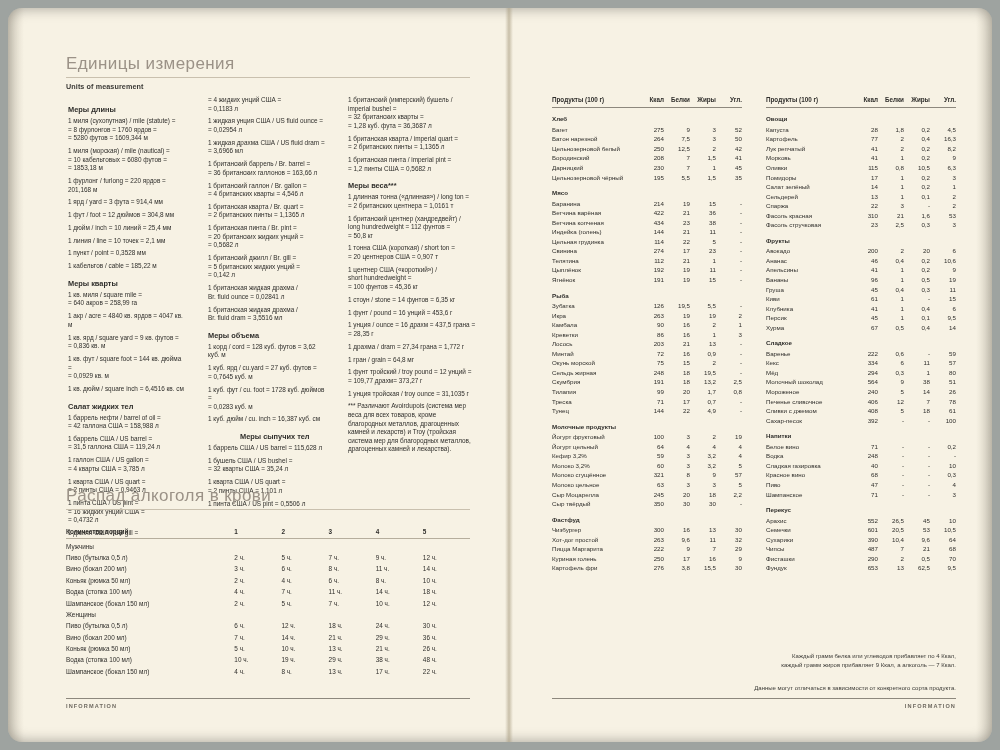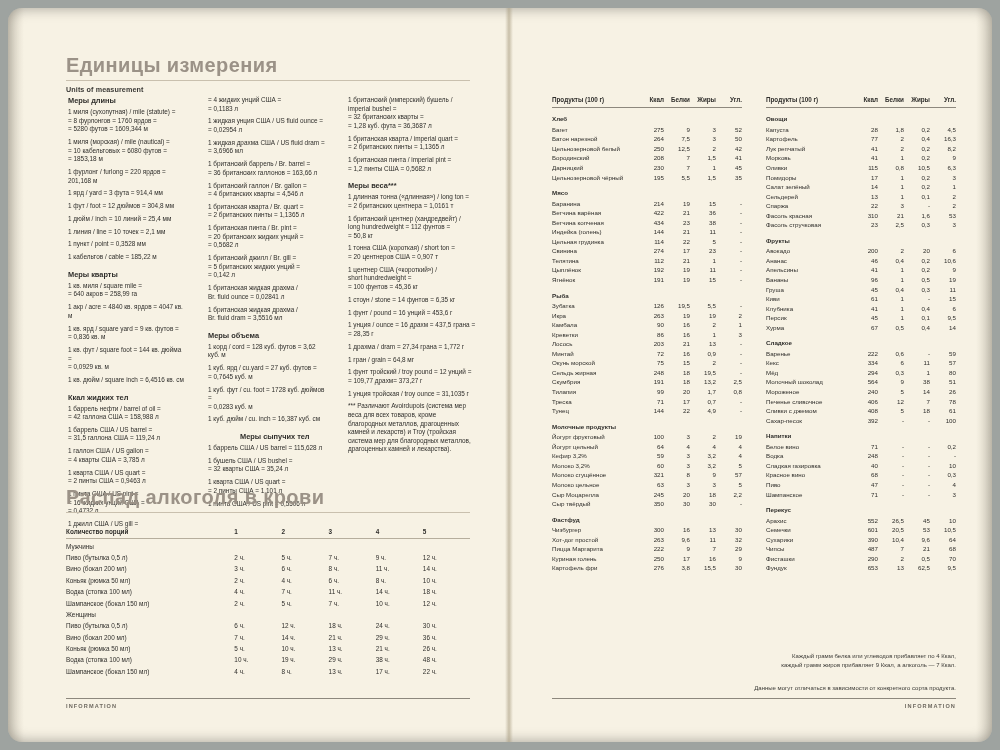--- a/index.html
+++ b/index.html
@@ -21,22 +21,22 @@
   }
   .edgeL{position:absolute;left:0;top:0;width:16px;height:734px;background:linear-gradient(90deg,rgba(120,110,90,.22),rgba(120,110,90,0));}
   .edgeR{position:absolute;right:0;top:0;width:16px;height:734px;background:linear-gradient(270deg,rgba(120,110,90,.22),rgba(120,110,90,0));}
 
   .half{position:absolute;top:0;height:734px;}
   .left{left:0;width:500px;}
   .right{left:500px;width:484px;}
 
   
   .sec-title{
-    font-size:20px;color:#9b9287;letter-spacing:.4px;
-    font-weight:bold;
+    font-size:17px;color:#9b9287;letter-spacing:.4px;
+    font-weight:normal;
   }
   .sec-sub{
     font-size:7.2px;color:#3b3a36;font-weight:bold;letter-spacing:.1px;margin-top:4px;
   }
   .rule{height:1px;background:#c9c0ae;margin-top:3px;}
 
   
   .grp-title{font-size:7.4px;font-weight:bold;color:#2f2e2b;margin:0 0 3px 0;}
   .li{font-size:6.4px;color:#2f2e2b;line-height:8.6px;margin-bottom:4.2px;}
   .col{position:absolute;}
@@ -72,21 +72,21 @@
   <div class="half left">
 
     <div style="position:absolute;left:58px;top:46px;width:404px;">
       <div class="sec-title">Единицы измерения</div>
       <div class="rule"></div>
       <div class="sec-sub">Units of measurement</div>
     </div>
 
     <div class="units-cols">
       <div class="col" style="left:0px;top:0;width:118px;">
-          <div class="grp-title" style="margin-top: 0px;">Меры длины</div>
+          <div class="grp-title" style="margin-top: 9px;">Меры длины</div>
           <div class="li" style="white-space: pre-line;">1 миля (сухопутная) / mile (statute) =
 = 8 фурлонгов = 1760 ярдов =
 = 5280 футов = 1609,344 м</div>
           <div class="li" style="white-space: pre-line;">1 миля (морская) / mile (nautical) =
 = 10 кабельтовых = 6080 футов =
 = 1853,18 м</div>
           <div class="li" style="white-space: pre-line;">1 фурлонг / furlong = 220 ярдов = 201,168 м</div>
           <div class="li" style="white-space: pre-line;">1 ярд / yard = 3 фута = 914,4 мм</div>
           <div class="li" style="white-space: pre-line;">1 фут / foot = 12 дюймов = 304,8 мм</div>
           <div class="li" style="white-space: pre-line;">1 дюйм / inch = 10 линий = 25,4 мм</div>
@@ -95,21 +95,21 @@
           <div class="li" style="white-space: pre-line;">1 кабельтов / cable = 185,22 м</div>
           <div class="grp-title" style="margin-top: 8px;">Меры кварты</div>
           <div class="li" style="white-space: pre-line;">1 кв. миля / square mile =
 = 640 акров = 258,99 га</div>
           <div class="li" style="white-space: pre-line;">1 акр / acre = 4840 кв. ярдов = 4047 кв. м</div>
           <div class="li" style="white-space: pre-line;">1 кв. ярд / square yard = 9 кв. футов =
 = 0,836 кв. м</div>
           <div class="li" style="white-space: pre-line;">1 кв. фут / square foot = 144 кв. дюйма =
 = 0,0929 кв. м</div>
           <div class="li" style="white-space: pre-line;">1 кв. дюйм / square inch = 6,4516 кв. см</div>
-          <div class="grp-title" style="margin-top: 8px;">Ккал жидких тел</div>
+          <div class="grp-title" style="margin-top: 8px;">Салат жидких тел</div>
           <div class="li" style="white-space: pre-line;">1 баррель нефти / barrel of oil =
 = 42 галлона США = 158,988 л</div>
           <div class="li" style="white-space: pre-line;">1 баррель США / US barrel =
 = 31,5 галлона США = 119,24 л</div>
           <div class="li" style="white-space: pre-line;">1 галлон США / US gallon =
 = 4 кварты США = 3,785 л</div>
           <div class="li" style="white-space: pre-line;">1 кварта США / US quart =
 = 2 пинты США = 0,9463 л</div>
           <div class="li" style="white-space: pre-line;">1 пинта США / US pint =
 = 16 жидких унций США =

